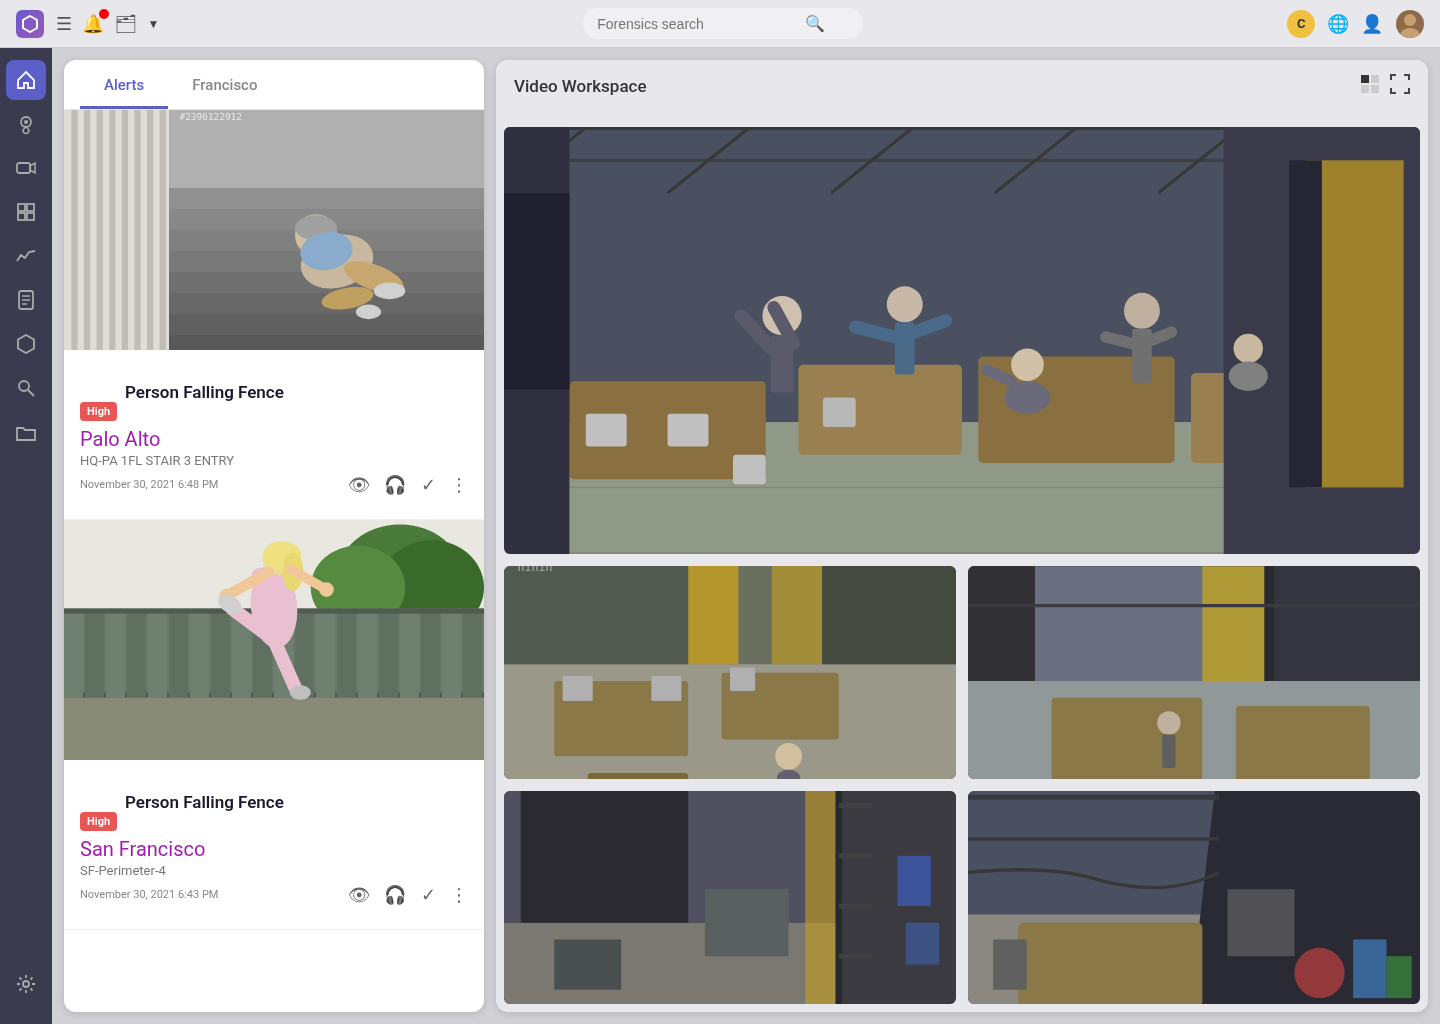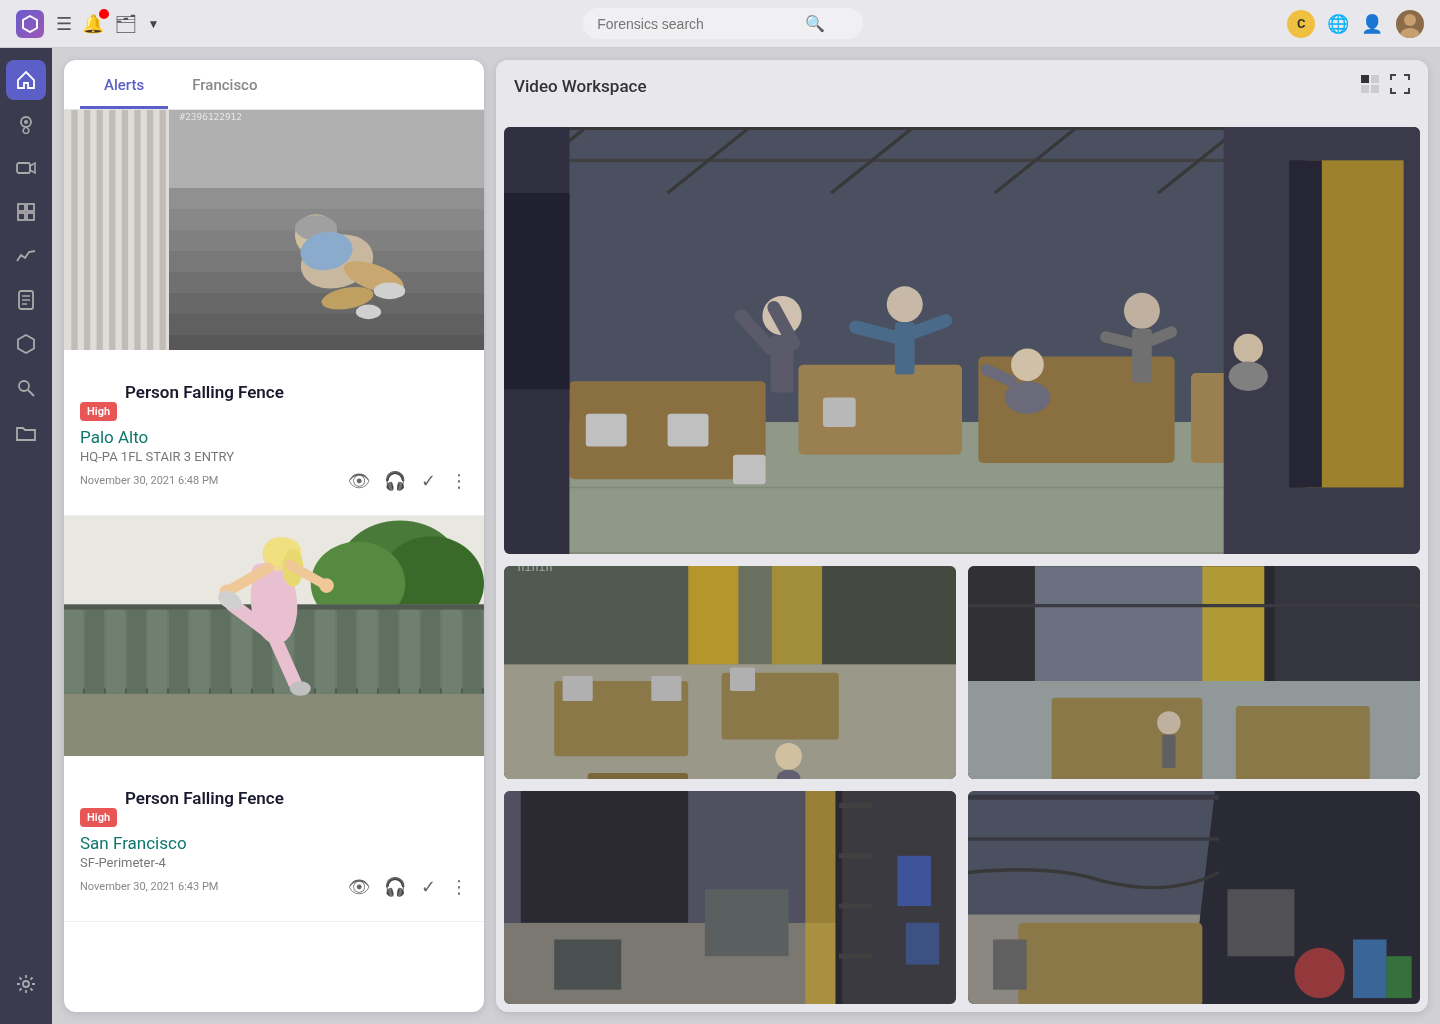--- a/index.html
+++ b/index.html
@@ -180,22 +180,22 @@
       border-radius: 4px;
       text-transform: capitalize;
       margin-top: 40px;
     }
     .alert-title {
       font-size: 17px;
       font-weight: 600;
       color: #1a1a2e;
     }
     .alert-location {
-      font-size: 17px;
-      color: #0f766e;
+      font-size: 20px;
+      color: #a21caf;
       margin-bottom: 2px;
     }
     .alert-sublocation {
       font-size: 13px;
       color: #777;
       margin-bottom: 6px;
     }
     .alert-footer {
       display: flex;
       align-items: center;

